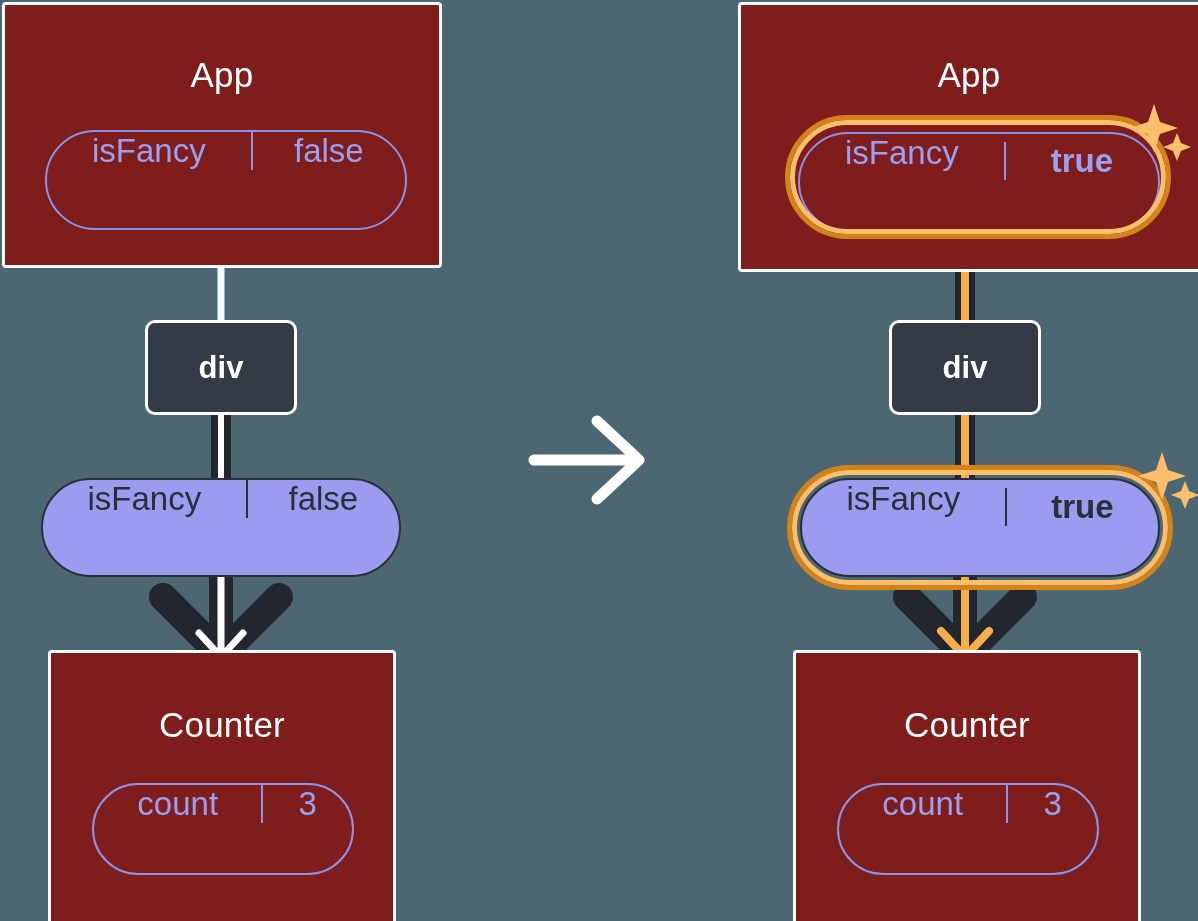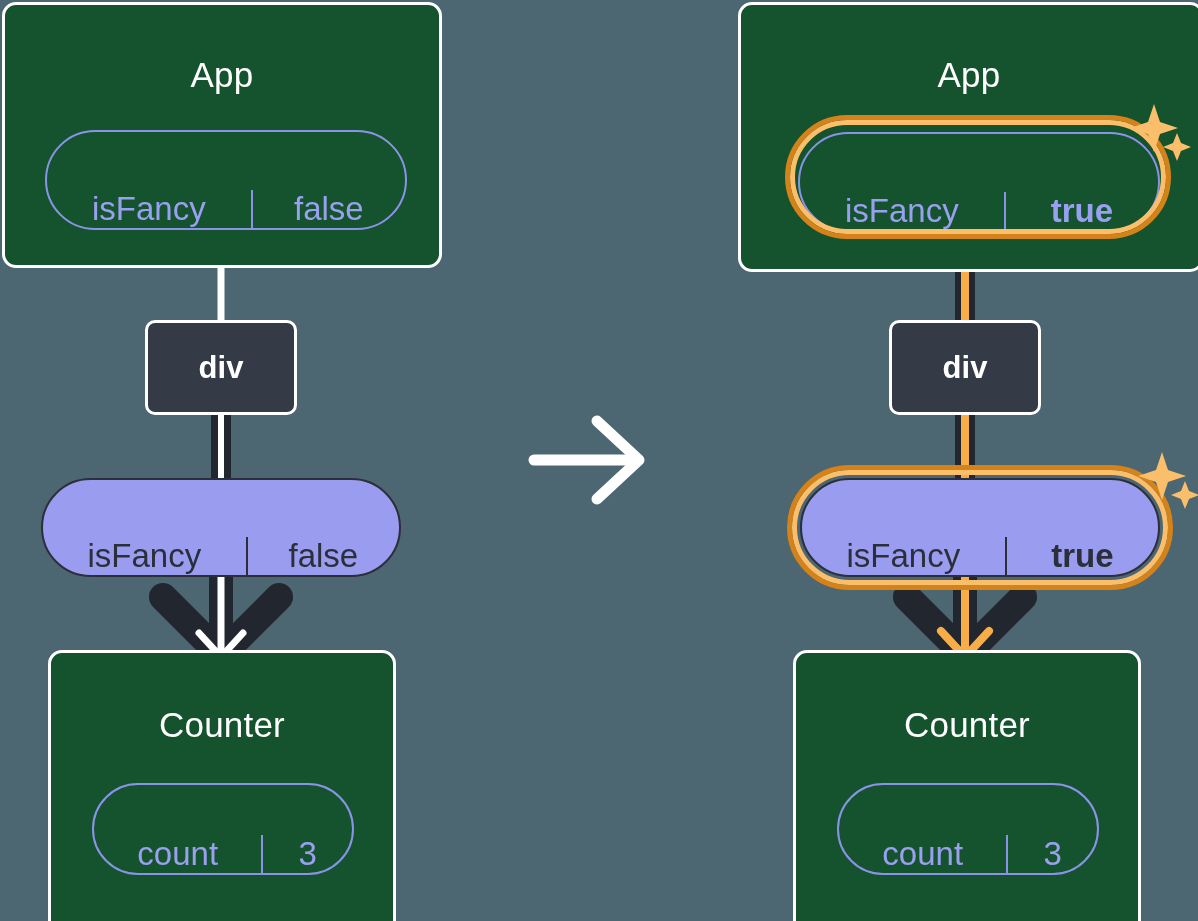--- a/index.html
+++ b/index.html
@@ -26,23 +26,23 @@
     position: absolute;
     left: 0; top: 0;
     width: 1198px;
     height: 921px;
     overflow: visible;
   }
 
   
   .compbox {
     position: absolute;
-    background: #14532d;
+    background: #7f1d1d;
     border: 3px solid #FFFFFF;
-    border-radius: 14px;
+    border-radius: 4px;
     box-sizing: border-box;
     z-index: 5;
   }
   .compbox .title {
     position: absolute;
     left: 0;
     width: 100%;
     text-align: center;
     color: #FFFFFF;
     font-size: 35px;
@@ -64,21 +64,21 @@
     font-size: 31px;
     font-weight: 700;
     z-index: 6;
   }
 
   
   .pill {
     position: absolute;
     box-sizing: border-box;
     display: flex;
-    align-items: flex-end;
+    align-items: flex-start;
     border-radius: 999px;
     z-index: 7;
   }
   .pill .cellname, .pill .cellval {
     display: flex;
     align-items: center;
     justify-content: center;
     box-sizing: border-box;
     white-space: nowrap;
   }

